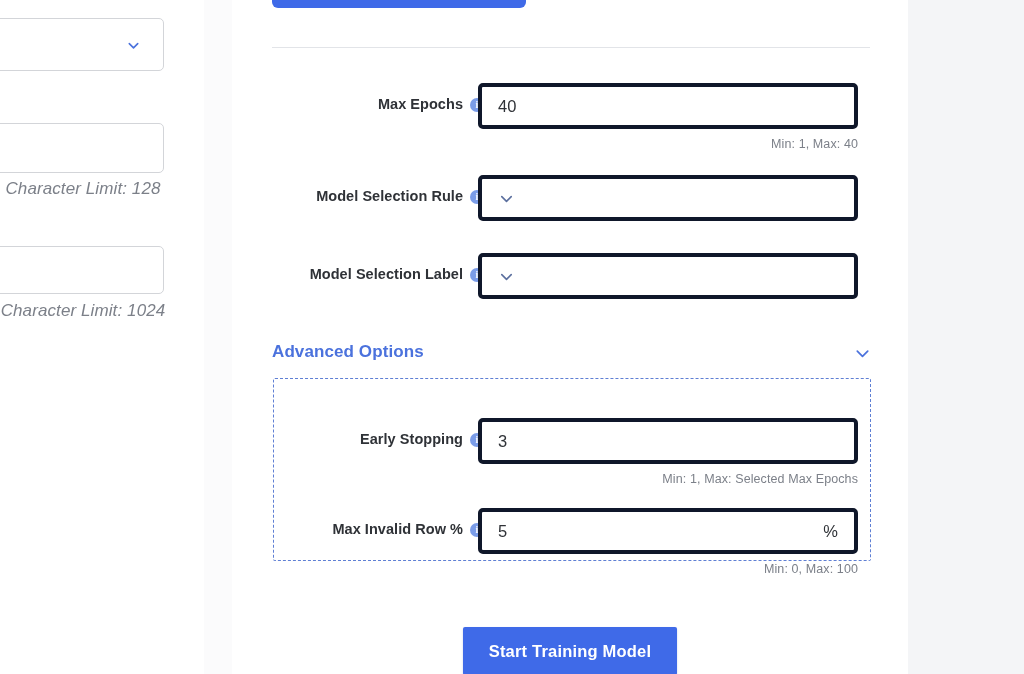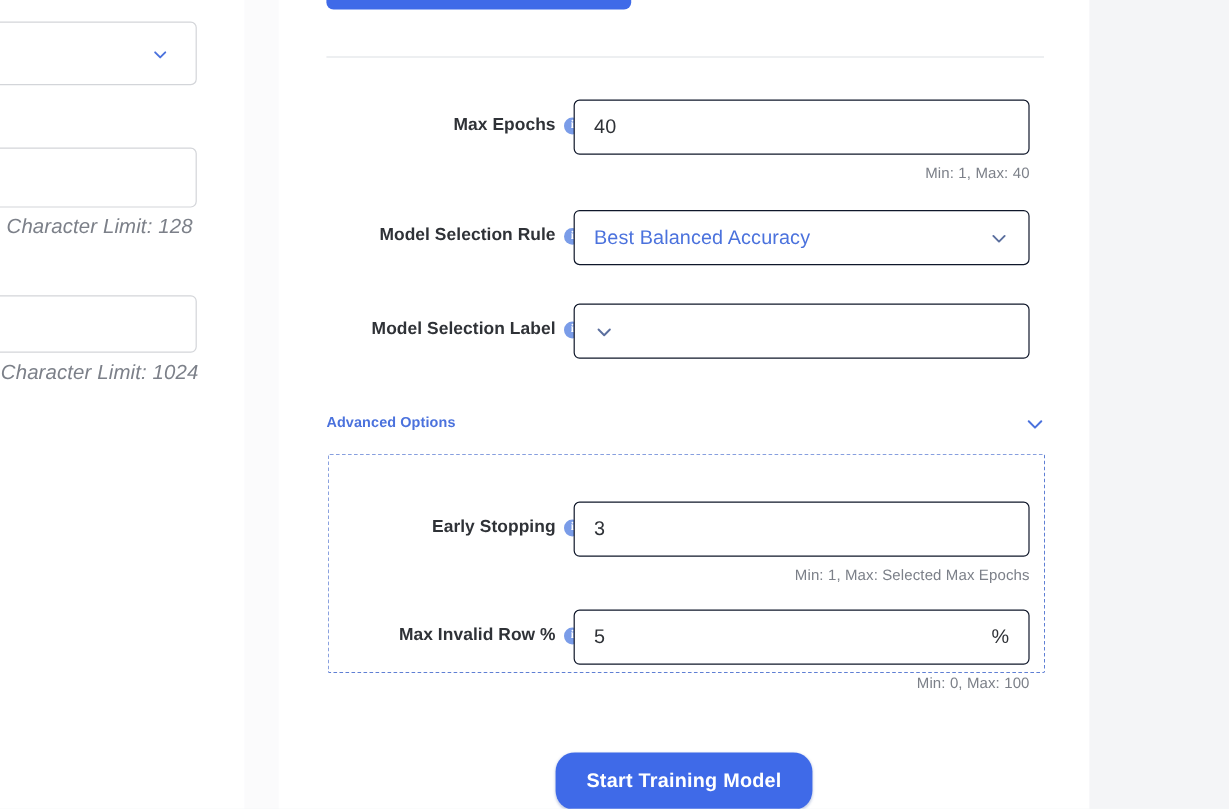--- a/index.html
+++ b/index.html
@@ -114,21 +114,21 @@
     flex: none;
     position: relative;
     top: 1px;
   }
 
   .control {
     position: absolute;
     left: 246px;
     width: 380px;
     height: 46px;
-    border: 1px solid #0f172a;
+    border: 4px solid #0f172a;
     border-radius: 5px;
     background: #fff;
     display: flex;
     align-items: center;
     padding: 0 16px;
   }
   .control .val {
     font-size: 16.5px;
     color: #2f3237;
     flex: 1;
@@ -159,21 +159,21 @@
   .adv-header {
     position: absolute;
     left: 40px; top: 338px;
     width: 598px;
     height: 28px;
     display: flex;
     align-items: center;
     justify-content: space-between;
   }
   .adv-title {
-    font-size: 12px;
+    font-size: 17px;
     font-weight: bold;
     color: #4b72dd;
     letter-spacing: .1px;
   }
 
   
   .dashed-box {
     position: absolute;
     left: 273px; top: 378px;
     width: 598px; height: 183px;
@@ -200,21 +200,21 @@
     font-family: "Liberation Sans", sans-serif;
     cursor: pointer;
     letter-spacing: .1px;
   }
   .btn-primary {
     font-size: 16.5px;
     font-weight: bold;
     color: #ffffff;
     background: #3f6ae8;
     border: none;
-    border-radius: 16px;
+    border-radius: 2px;
     padding: 0 26px;
     height: 48px;
     font-family: "Liberation Sans", sans-serif;
     cursor: pointer;
     letter-spacing: .2px;
     box-shadow: 0 1px 2px rgba(40,70,160,.25);
   }
 
   .right-bg {
     position: absolute;
@@ -263,21 +263,20 @@
       </div>
       <div class="hint" style="top:54px;">Min: 1, Max: 40</div>
     </div>
 
     <div class="row" style="top:175px;">
       <div class="field-label" style="top:13px;">
         <span>Model Selection Rule</span>
         <span class="info-icon">i</span>
       </div>
       <div class="control select">
-        <span class="val">Best Balanced Accuracy</span>
         <span class="chev">
           <svg viewBox="0 0 18 18" width="17" height="17">
             <path d="M4 7 L9 12 L14 7" fill="none" stroke="#5b6f9e" stroke-width="1.7" stroke-linecap="round" stroke-linejoin="round"></path>
           </svg>
         </span>
       </div>
     </div>
 
     <div class="row" style="top:253px;">
       <div class="field-label" style="top:13px;">

